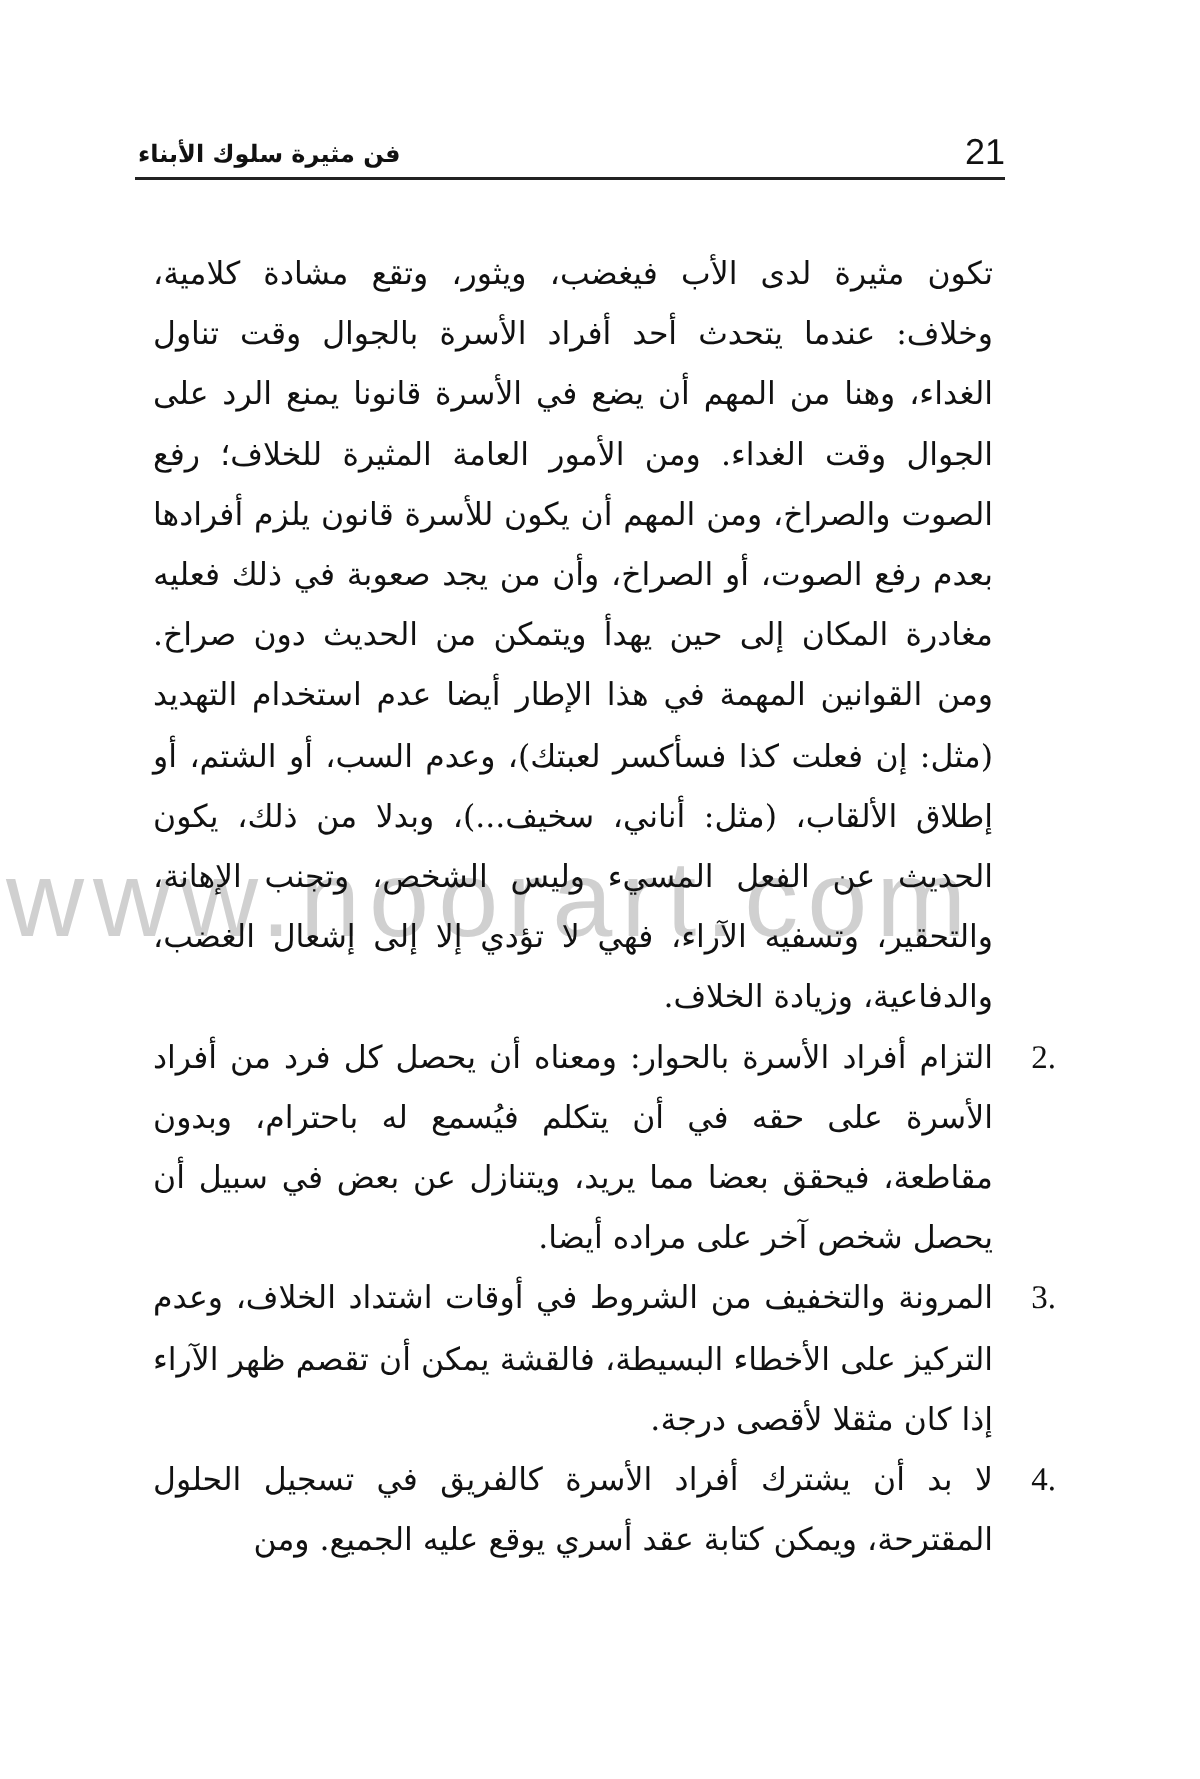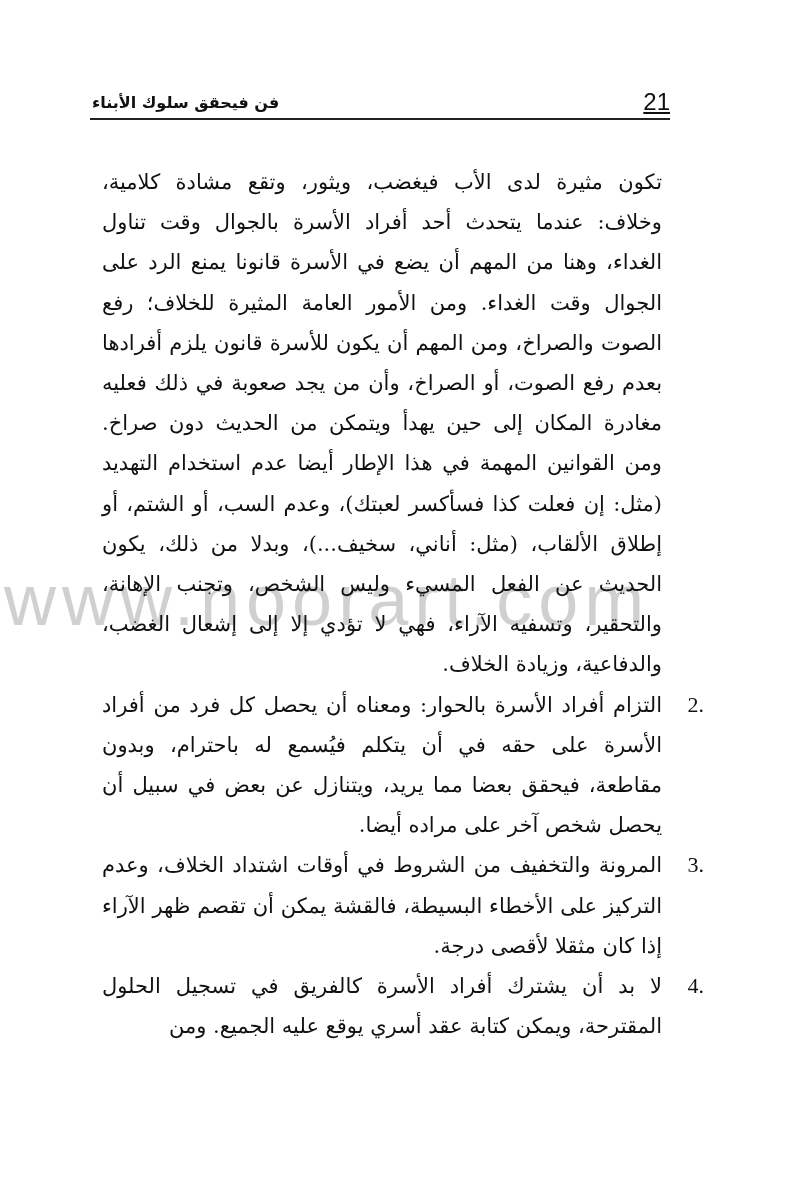--- a/index.html
+++ b/index.html
@@ -6,21 +6,21 @@
   body {
     width: 800px; height: 1186px; background: #ffffff; position: relative; overflow: hidden;
     font-family: "DejaVu Serif", serif; color: #111;
   }
   .running-header {
     position: absolute; left: 90px; top: 88px; width: 580px; height: 30px;
     border-bottom: 2px solid #222;
   }
   .page-number {
     position: absolute; right: 0; top: 0;
-    font-family: "Liberation Sans", sans-serif; font-size: 24px; line-height: 28px; text-decoration: underline;
+    font-family: "Liberation Sans", sans-serif; font-size: 24px; line-height: 28px;
   }
   .book-title {
     position: absolute; left: 2px; top: 4px;
     font-family: "DejaVu Sans", sans-serif; font-weight: bold; font-size: 16px; line-height: 22px;
     direction: rtl;
   }
   .body-text {
     position: absolute; left: 102px; top: 162px; width: 560px;
     direction: rtl; text-align: justify; text-align-last: right;
     font-size: 21px; line-height: 40.2px;
@@ -35,21 +35,21 @@
     position: absolute; left: 4px; top: 560px; width: 800px;
     font-family: "Liberation Sans", sans-serif; font-size: 72px; line-height: 80px;
     color: rgba(150,150,150,0.45); letter-spacing: 6px; white-space: nowrap; pointer-events: none;
   }
 </style>
 </head>
 <body>
 
 <div class="running-header">
   <span class="page-number">21</span>
-  <span class="book-title">فن فيحقق سلوك الأبناء</span>
+  <span class="book-title">فن مثيرة سلوك الأبناء</span>
 </div>
 
 <div class="watermark">www.noorart.com</div>
 
 <div class="body-text">
   <p class="para">تكون مثيرة لدى الأب فيغضب، ويثور، وتقع مشادة كلامية، وخلاف: عندما يتحدث أحد أفراد الأسرة بالجوال وقت تناول الغداء، وهنا من المهم أن يضع في الأسرة قانونا يمنع الرد على الجوال وقت الغداء. ومن الأمور العامة المثيرة للخلاف؛ رفع الصوت والصراخ، ومن المهم أن يكون للأسرة قانون يلزم أفرادها بعدم رفع الصوت، أو الصراخ، وأن من يجد صعوبة في ذلك فعليه مغادرة المكان إلى حين يهدأ ويتمكن من الحديث دون صراخ. ومن القوانين المهمة في هذا الإطار أيضا عدم استخدام التهديد (مثل: إن فعلت كذا فسأكسر لعبتك)، وعدم السب، أو الشتم، أو إطلاق الألقاب، (مثل: أناني، سخيف...)، وبدلا من ذلك، يكون الحديث عن الفعل المسيء وليس الشخص، وتجنب الإهانة، والتحقير، وتسفيه الآراء، فهي لا تؤدي إلا إلى إشعال الغضب، والدفاعية، وزيادة الخلاف.</p>
 
   <div class="list-item">
     <span class="num">2.</span>
     <p class="para">التزام أفراد الأسرة بالحوار: ومعناه أن يحصل كل فرد من أفراد الأسرة على حقه في أن يتكلم فيُسمع له باحترام، وبدون مقاطعة، فيحقق بعضا مما يريد، ويتنازل عن بعض في سبيل أن يحصل شخص آخر على مراده أيضا.</p>

